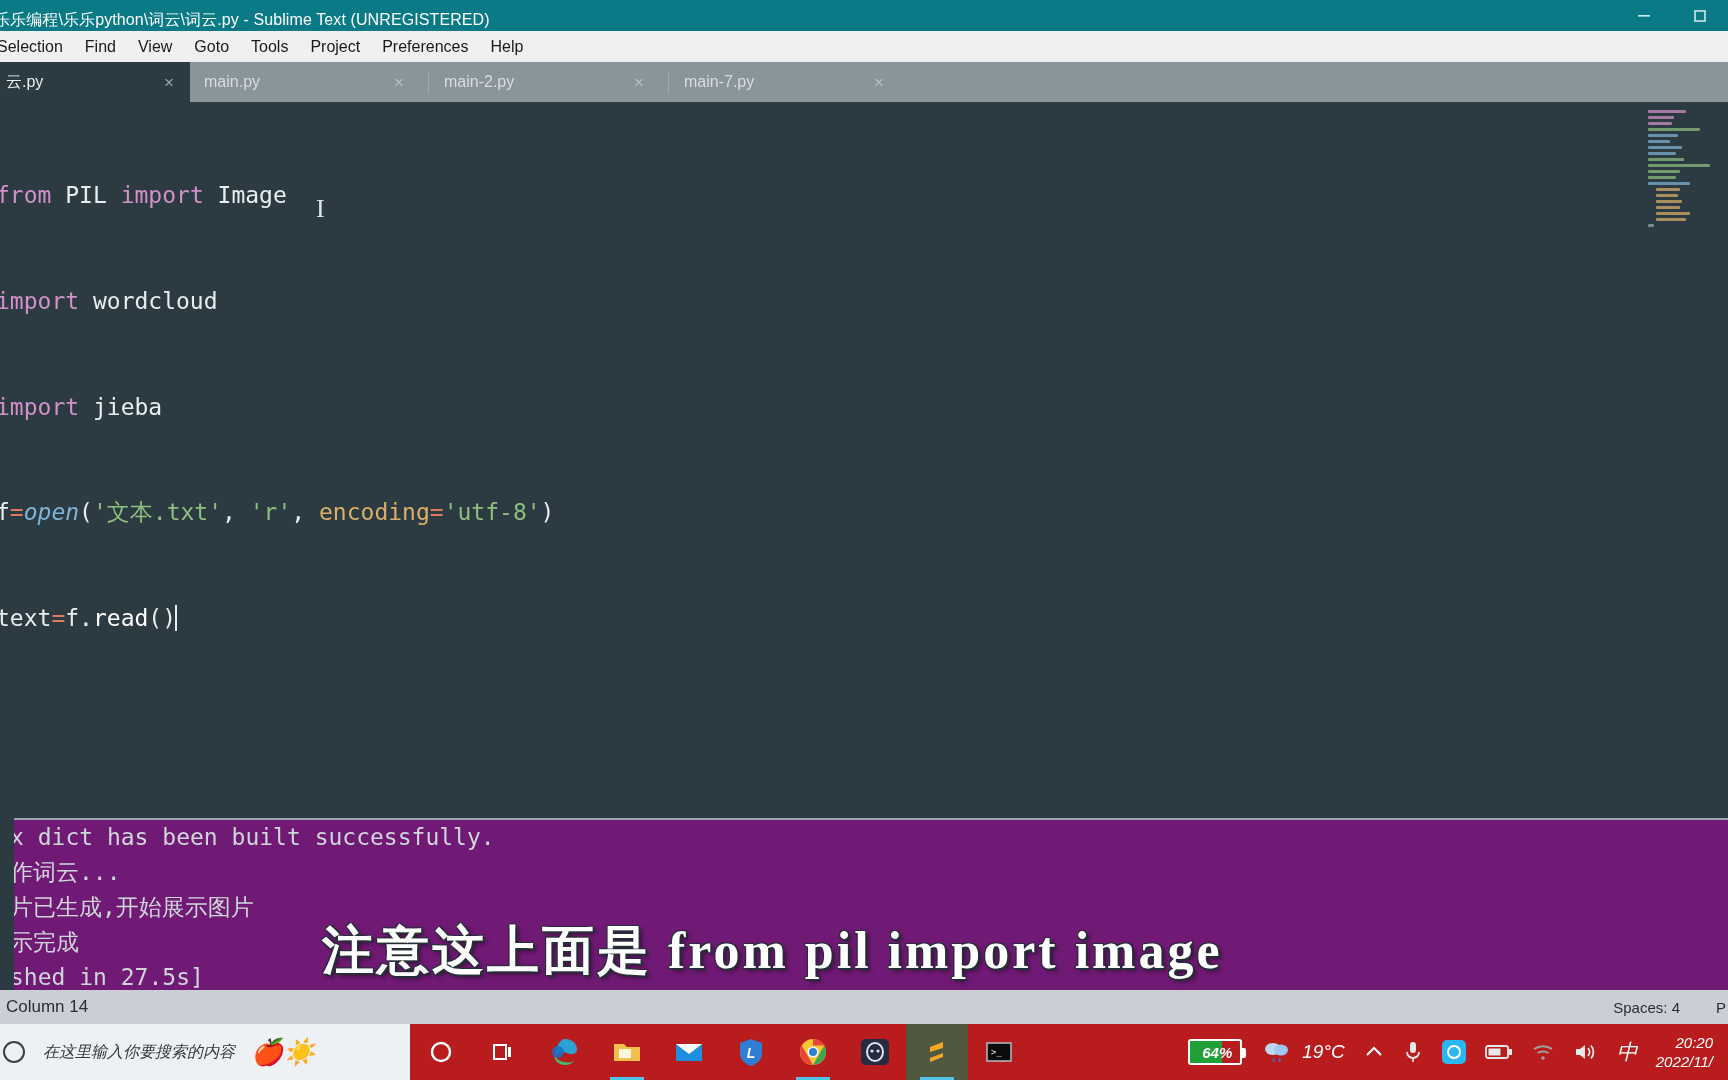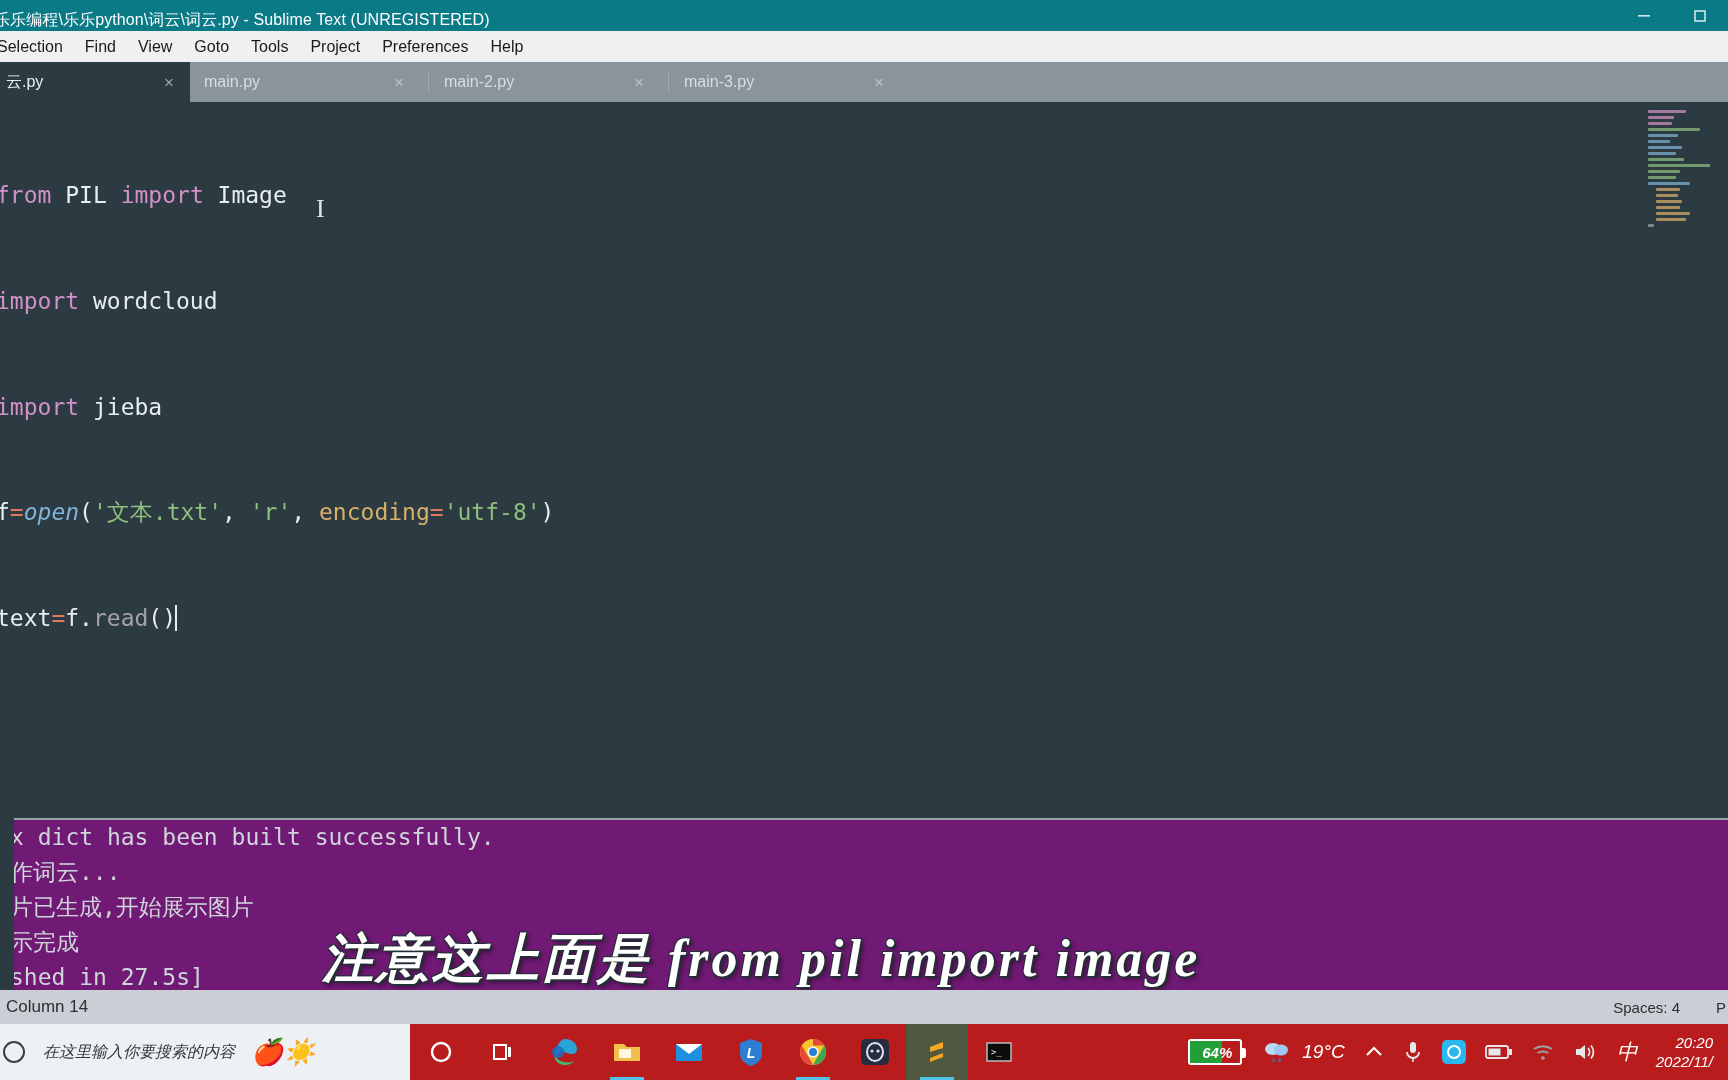--- a/index.html
+++ b/index.html
@@ -66,21 +66,21 @@
   .code {
     position: absolute; top: 6px; left: 0;
     font-family: "DejaVu Sans Mono", monospace;
     font-size: 23px; line-height: 35.2px;
     white-space: pre;
   }
   .code .ln { display: block; height: 35.2px; margin-left: -4px; }
   
   .kw   { color: #d291c8; }
   .id   { color: #e8eef0; }
-  .fn   { color: #a3a3a3; }
+  .fn   { color: #ffffff; }
   .fni  { color: #7fb3d5; font-style: italic; }
   .str  { color: #8fbf7f; }
   .op   { color: #e07a5f; }
   .arg  { color: #d9b06a; }
   .pn   { color: #e8eef0; }
 
   .caret {
     display: inline-block; width: 2px; height: 26px; background: #e8eef0;
     vertical-align: -5px; margin-left: -1px;
   }
@@ -101,25 +101,24 @@
   .console-line {
     font-family: "DejaVu Sans Mono", monospace;
     font-size: 23px; line-height: 35px; color: #cfd6da; white-space: pre;
     margin-left: -4px;
   }
 
   
   .annotation {
     position: absolute; left: 322px; top: 916px;
     font-family: "Liberation Serif", serif;
-    font-size: 52px; font-style: italic; font-weight: bold;
+    font-size: 52px; font-weight: bold;
     color: #ffffff; white-space: nowrap; letter-spacing: 3px;
     text-shadow: 2px 2px 0 #232e35, -1px -1px 0 #232e35,
                  1px -1px 0 #232e35, -1px 1px 0 #232e35, 3px 3px 5px rgba(0,0,0,.5);
-    margin-top: 8px;
   }
 
   
   .statusbar {
     position: absolute; top: 990px; left: 0; width: 1728px; height: 34px;
     background: #c9cfd4; display: flex; align-items: center;
   }
   .status-left { font-size: 17px; color: #2a2f33; margin-left: 6px; }
   .status-right { position: absolute; right: 0; display: flex; align-items: center; }
   .status-item { font-size: 15px; color: #2a2f33; padding: 0 18px; white-space: nowrap; }
@@ -204,21 +203,21 @@
       <span class="tab-label">main.py</span>
       <span class="tab-close">×</span>
     </div>
     <div class="tab-sep" style="left:428px;"></div>
     <div class="tab" style="left:430px; width:230px;">
       <span class="tab-label">main-2.py</span>
       <span class="tab-close">×</span>
     </div>
     <div class="tab-sep" style="left:668px;"></div>
     <div class="tab" style="left:670px; width:230px;">
-      <span class="tab-label">main-3.py</span>
+      <span class="tab-label">main-7.py</span>
       <span class="tab-close">×</span>
     </div>
   </div>
 
   <div class="editor">
     <div class="code">
       <span class="ln"><span class="kw">from</span><span class="id"> PIL </span><span class="kw">import</span><span class="id"> Image</span></span>
       <span class="ln"><span class="kw">import</span><span class="id"> wordcloud</span></span>
       <span class="ln"><span class="kw">import</span><span class="id"> jieba</span></span>
       <span class="ln"><span class="id">f</span><span class="op">=</span><span class="fni">open</span><span class="pn">(</span><span class="str">'文本.txt'</span><span class="pn">, </span><span class="str">'r'</span><span class="pn">, </span><span class="arg">encoding</span><span class="op">=</span><span class="str">'utf-8'</span><span class="pn">)</span></span>

